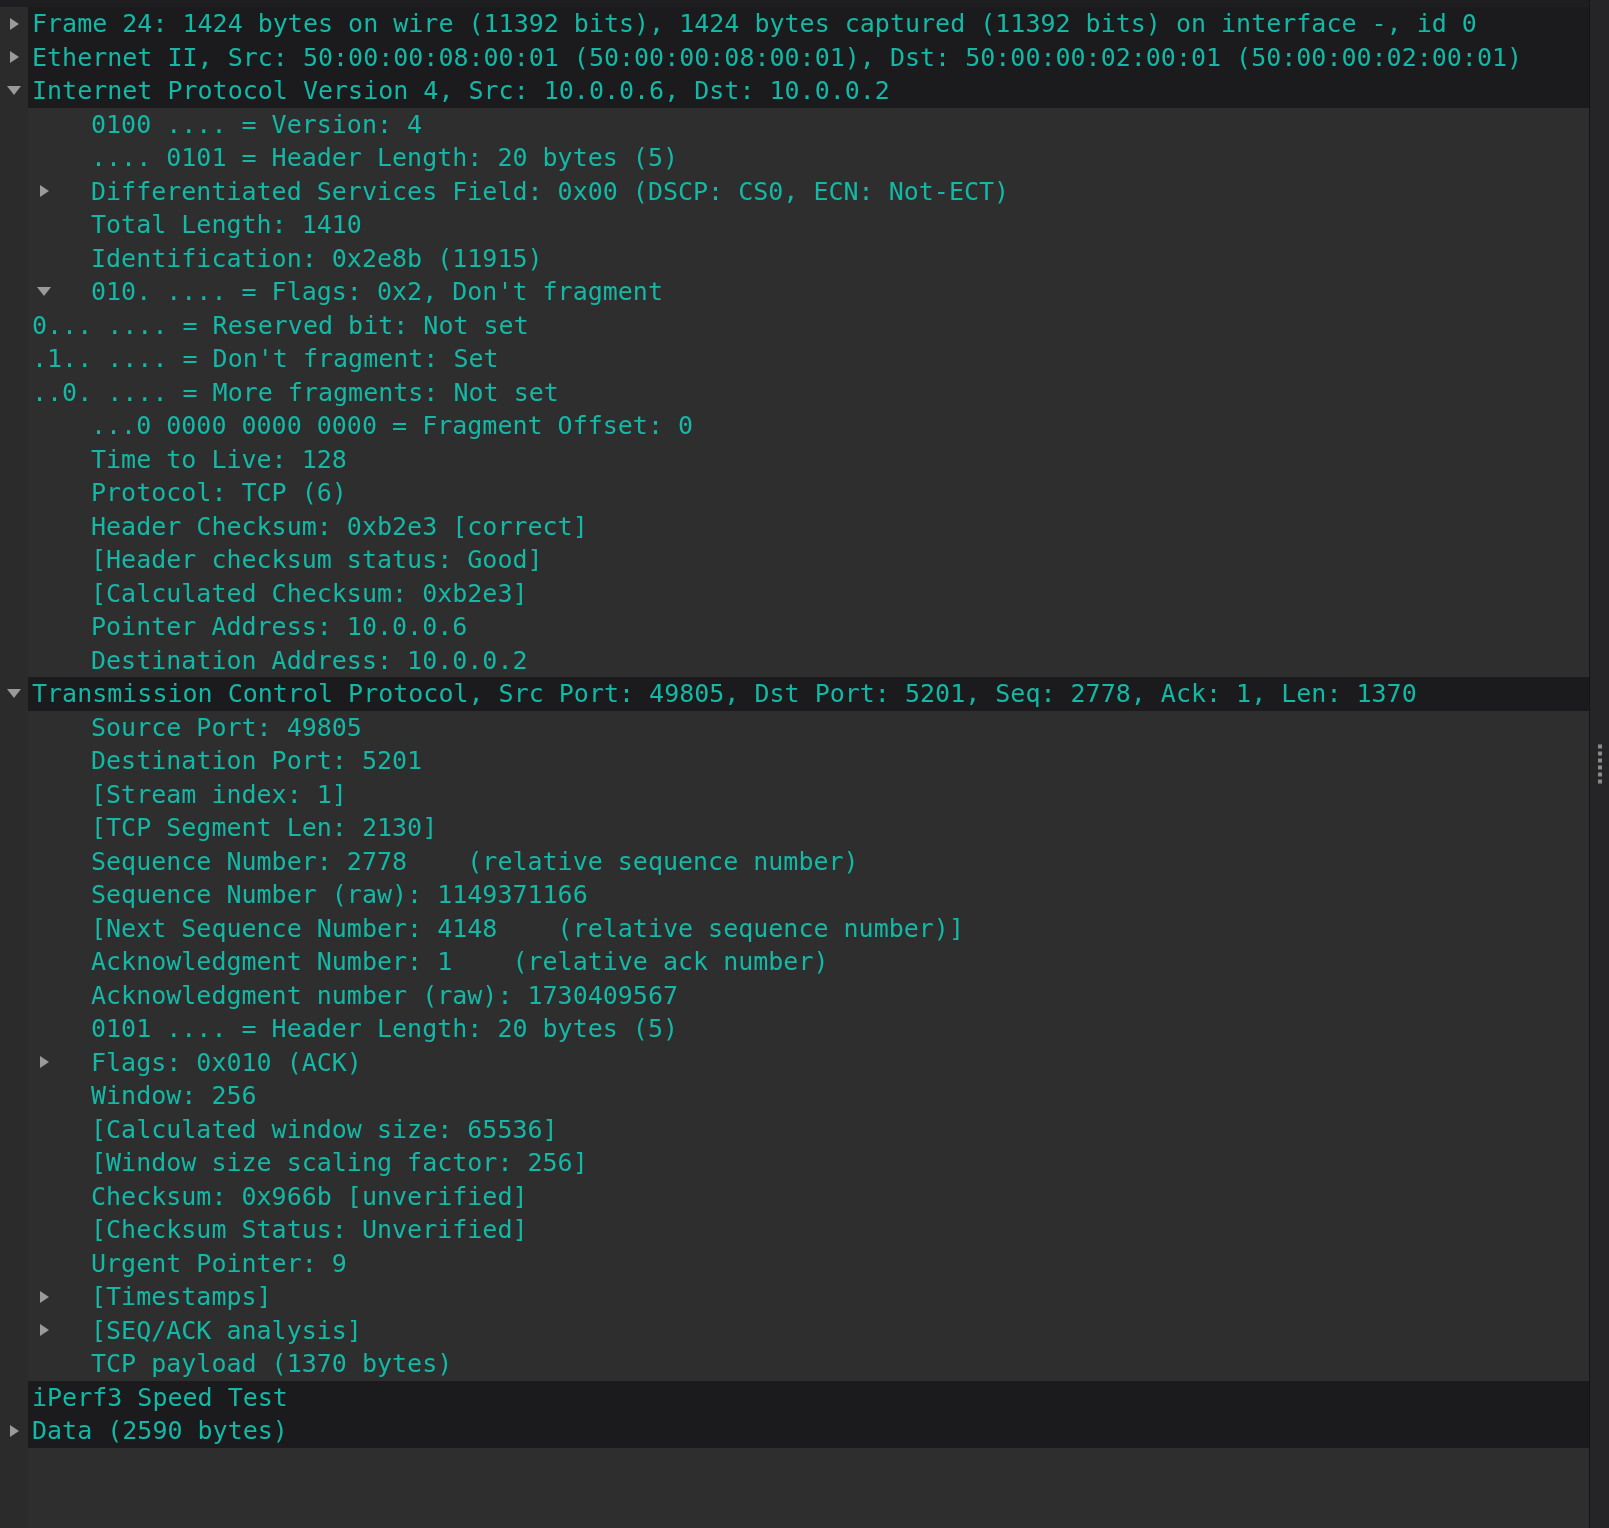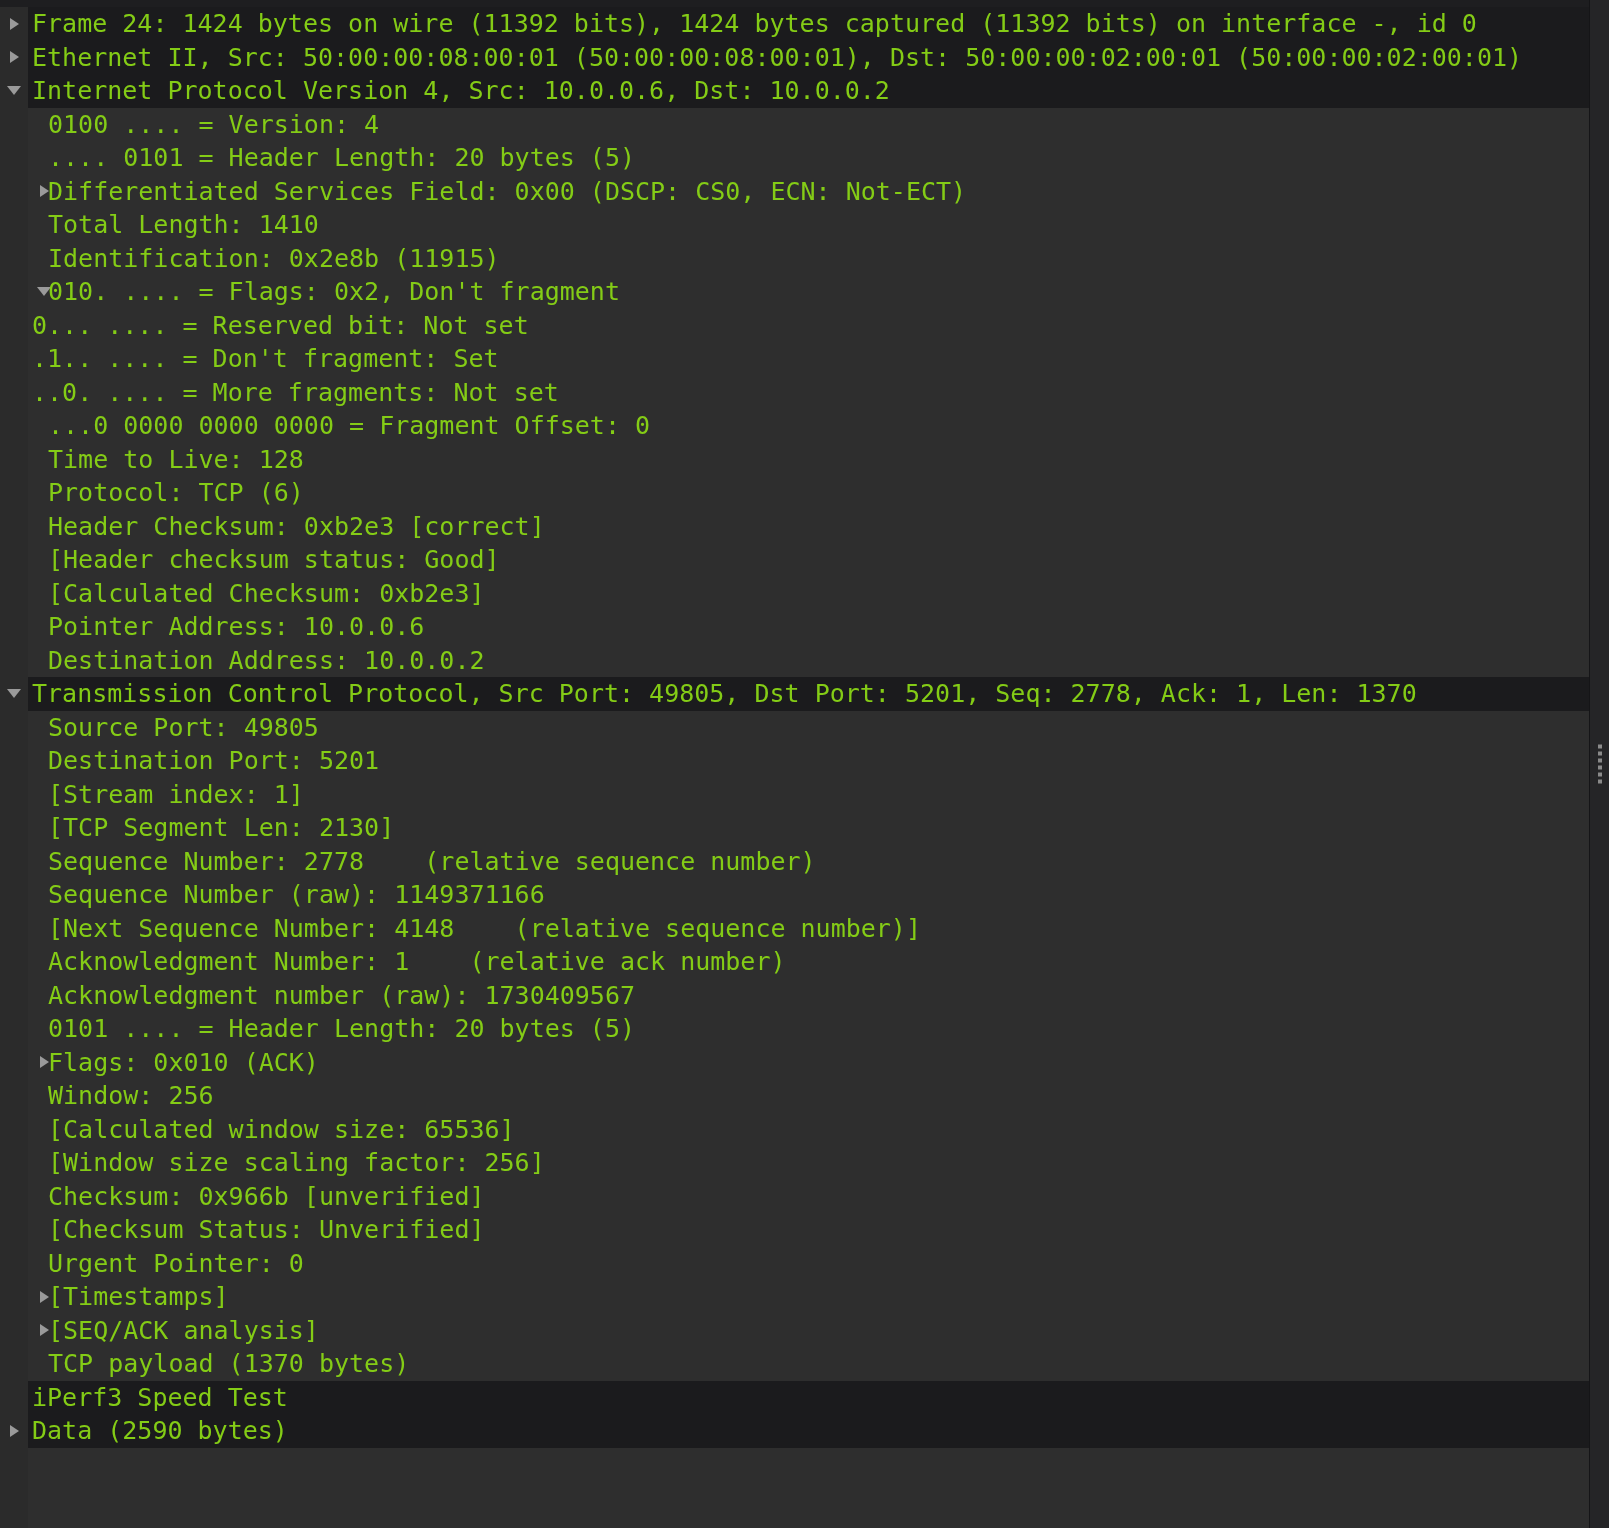--- a/index.html
+++ b/index.html
@@ -56,21 +56,21 @@
     width: 1589px;
     height: 1521px;
   }
 
   .row {
     position: relative;
     height: 33.5px;
     line-height: 33.5px;
     white-space: pre;
     font-size: 25px;
-    color: #84cc16;
+    color: #14b8a6;
     letter-spacing: 0px;
   }
   
   .row.band > .rowbg {
     position: absolute;
     top: 0; left: 28px; right: 0; bottom: 0;
     background: #1b1b1d;
   }
 
   .tw {
@@ -94,21 +94,21 @@
     border-top: 9px solid #9a9a9a;
   }
 
   .txt {
     position: relative;
     display: inline-block;
     padding-left: 32px;
   }
   
   .lvl0 > .txt { padding-left: 32px; }
-  .lvl1 > .txt { padding-left: 48px; }
+  .lvl1 > .txt { padding-left: 78px; margin-left: 13px; }
   .lvl2 > .txt { }
 
   .lvl1 > .tw { left: 30px; }
 </style>
 </head>
 <body>
 
 <div id="pane">
 
   <div id="top-strip"></div>
@@ -145,21 +145,21 @@
       <div class="row lvl1"><span class="txt">[Next Sequence Number: 4148    (relative sequence number)]</span></div>
       <div class="row lvl1"><span class="txt">Acknowledgment Number: 1    (relative ack number)</span></div>
       <div class="row lvl1"><span class="txt">Acknowledgment number (raw): 1730409567</span></div>
       <div class="row lvl1"><span class="txt">0101 .... = Header Length: 20 bytes (5)</span></div>
       <div class="row lvl1"><span class="tw"><span class="tri-right"></span></span><span class="txt">Flags: 0x010 (ACK)</span></div>
       <div class="row lvl1"><span class="txt">Window: 256</span></div>
       <div class="row lvl1"><span class="txt">[Calculated window size: 65536]</span></div>
       <div class="row lvl1"><span class="txt">[Window size scaling factor: 256]</span></div>
       <div class="row lvl1"><span class="txt">Checksum: 0x966b [unverified]</span></div>
       <div class="row lvl1"><span class="txt">[Checksum Status: Unverified]</span></div>
-      <div class="row lvl1"><span class="txt">Urgent Pointer: 0</span></div>
+      <div class="row lvl1"><span class="txt">Urgent Pointer: 9</span></div>
       <div class="row lvl1"><span class="tw"><span class="tri-right"></span></span><span class="txt">[Timestamps]</span></div>
       <div class="row lvl1"><span class="tw"><span class="tri-right"></span></span><span class="txt">[SEQ/ACK analysis]</span></div>
       <div class="row lvl1"><span class="txt">TCP payload (1370 bytes)</span></div>
       <div class="row lvl0 band"><div class="rowbg"></div><span class="txt">iPerf3 Speed Test</span></div>
       <div class="row lvl0 band"><div class="rowbg"></div><span class="tw"><span class="tri-right"></span></span><span class="txt">Data (2590 bytes)</span></div>
     </div>
 
   <div id="splitter">
     <div id="splitter-grip">
       <i></i>

